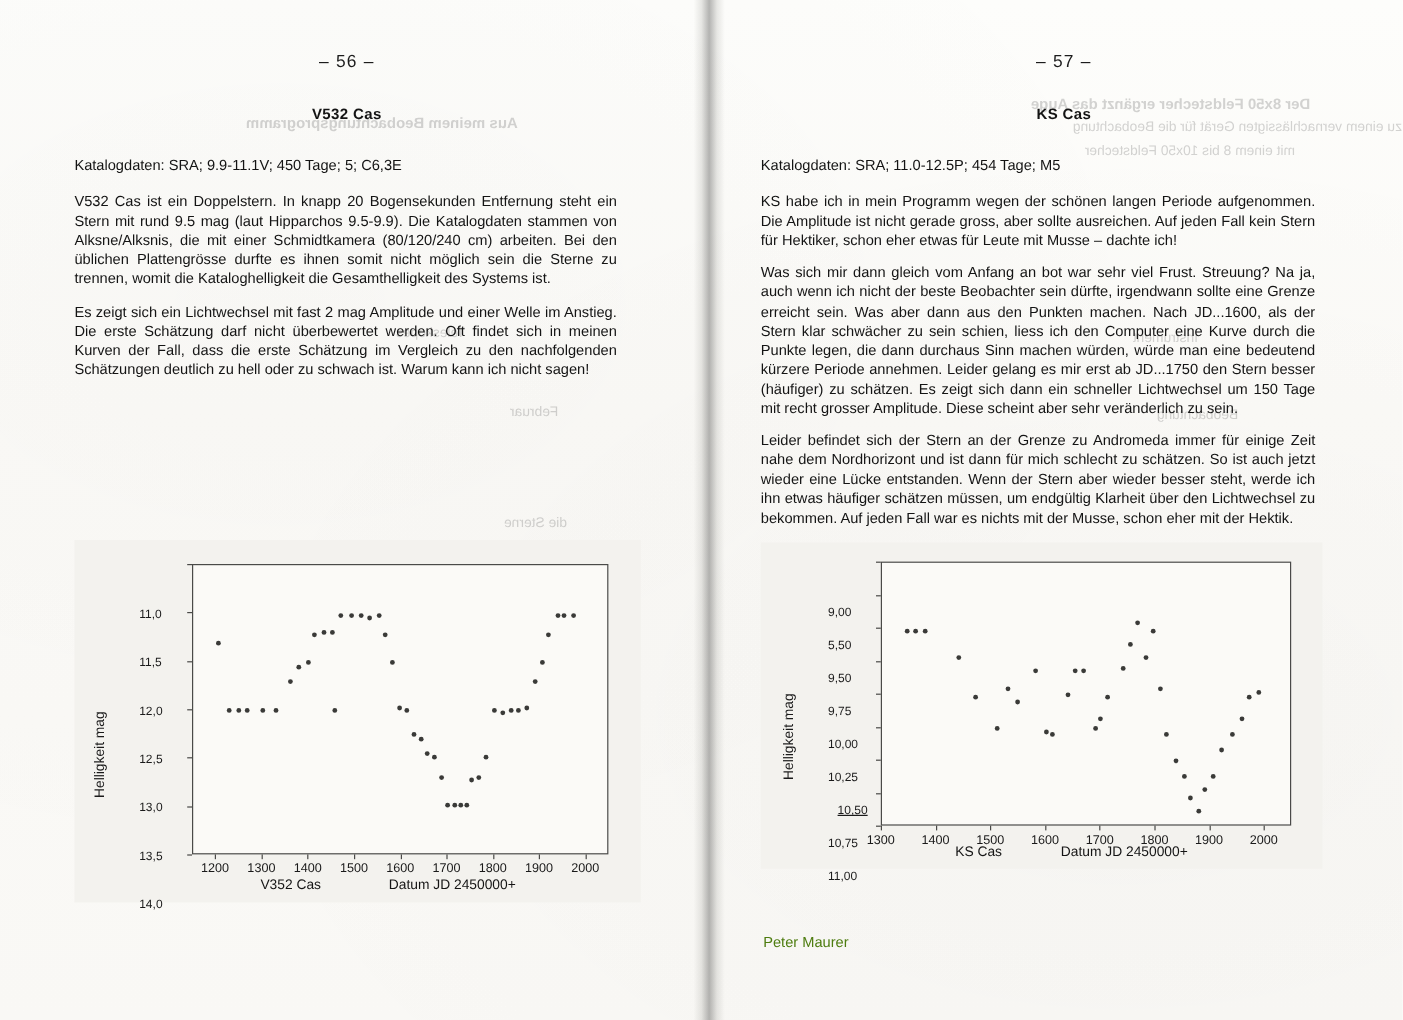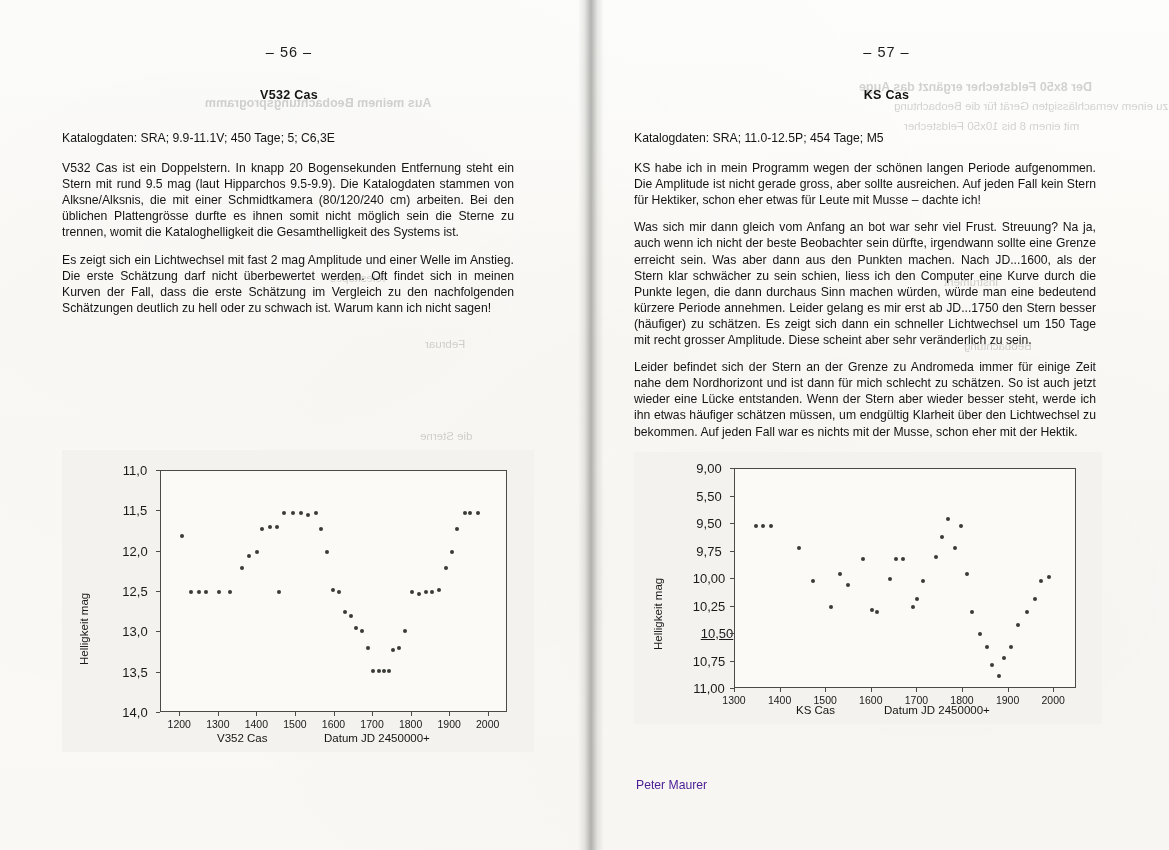--- a/index.html
+++ b/index.html
@@ -90,24 +90,25 @@
   .axis-label-y {
     position: absolute;
     font-size: 11.5px;
     color: #1a1a1a;
     transform: rotate(-90deg);
     transform-origin: left top;
     white-space: nowrap;
   }
   .tick-y {
     position: absolute;
-    font-size: 13px;
+    font-size: 10px;
     color: #1a1a1a;
-    text-align: center;
-    white-space: nowrap;
+    text-align: left;
+    white-space: nowrap;
+    margin-top: 44px;
   }
   .tick-x {
     position: absolute;
     font-size: 10.5px;
     color: #1a1a1a;
     text-align: center;
     white-space: nowrap;
   }
   .tick-mark {
     position: absolute;
@@ -122,21 +123,21 @@
   }
   .caption {
     position: absolute;
     font-size: 11.5px;
     color: #141414;
     white-space: nowrap;
   }
   .byline {
     position: absolute;
     font-size: 12.2px;
-    color: #4c1d95;
+    color: #4d7c0f;
   }
 </style>
 </head>
 <body>
 
 <div class="scan"></div>
 <div class="gutter"></div>
 
 <div class="page page-left">
 

